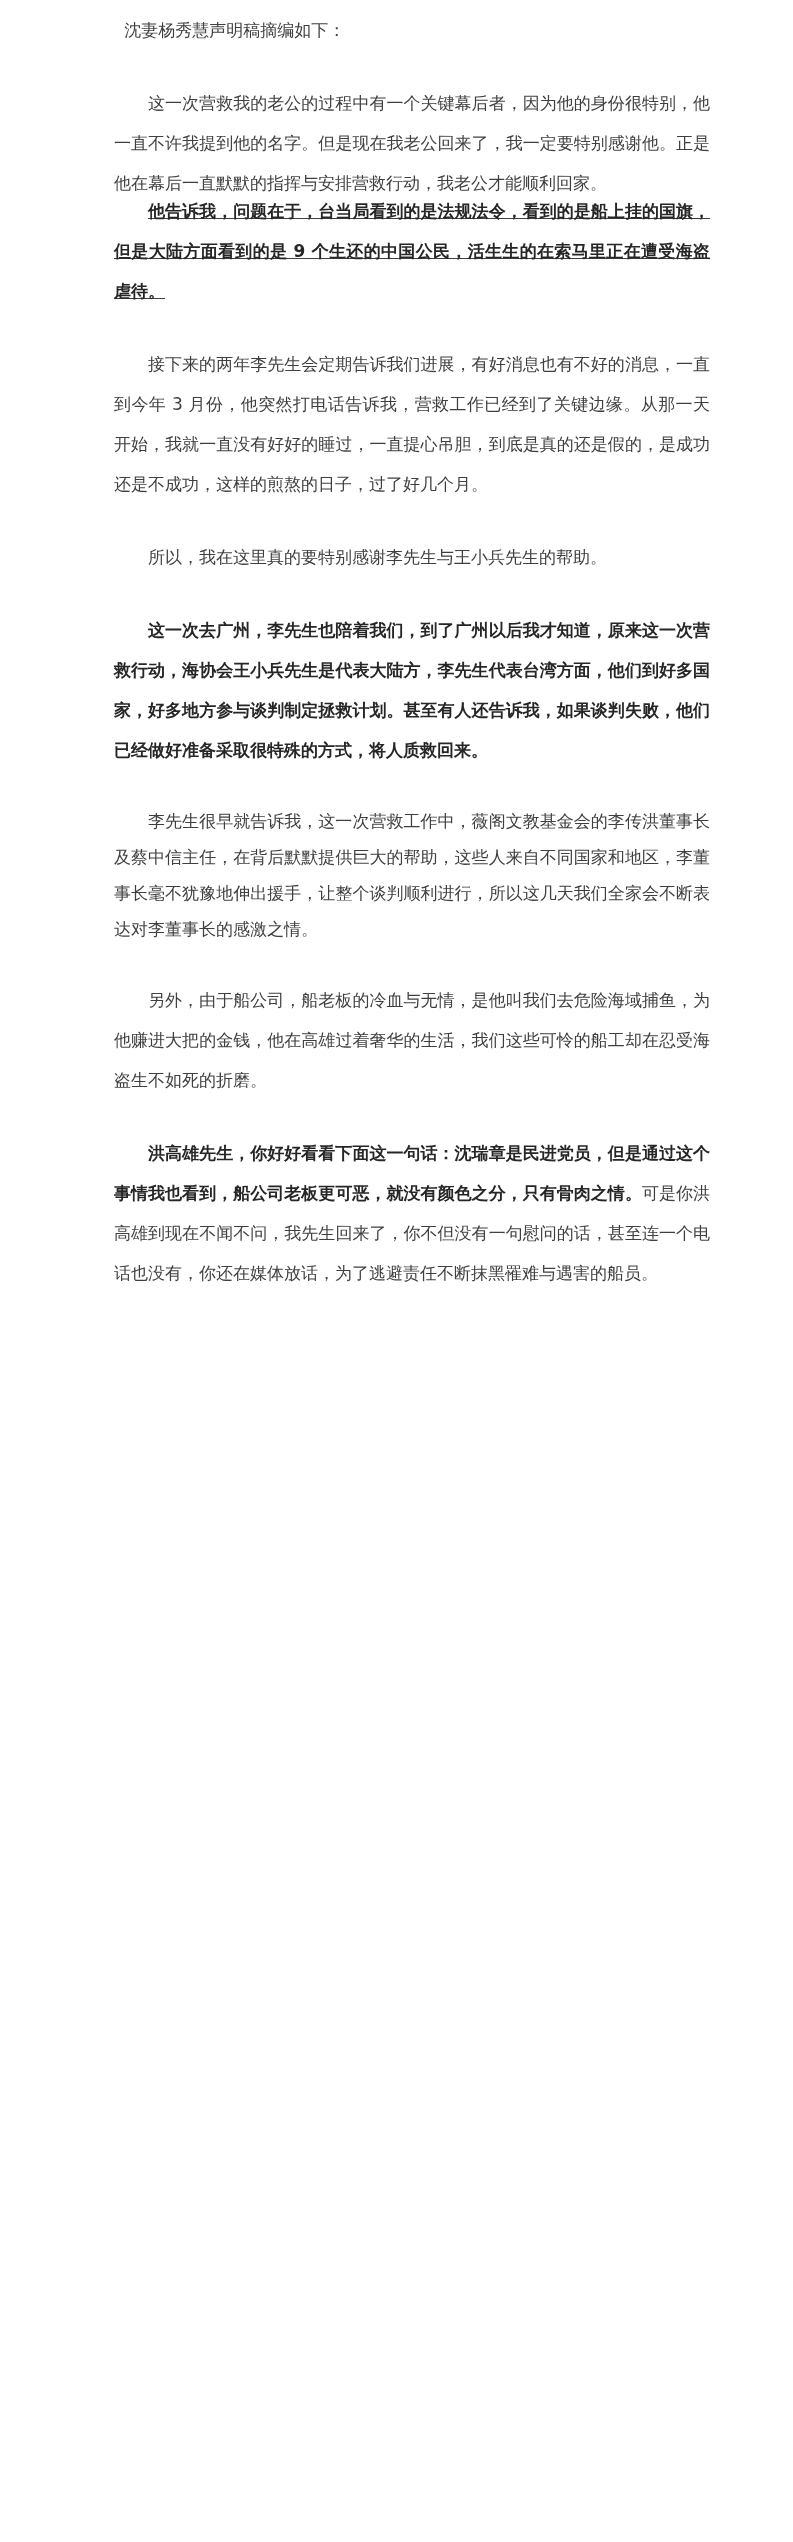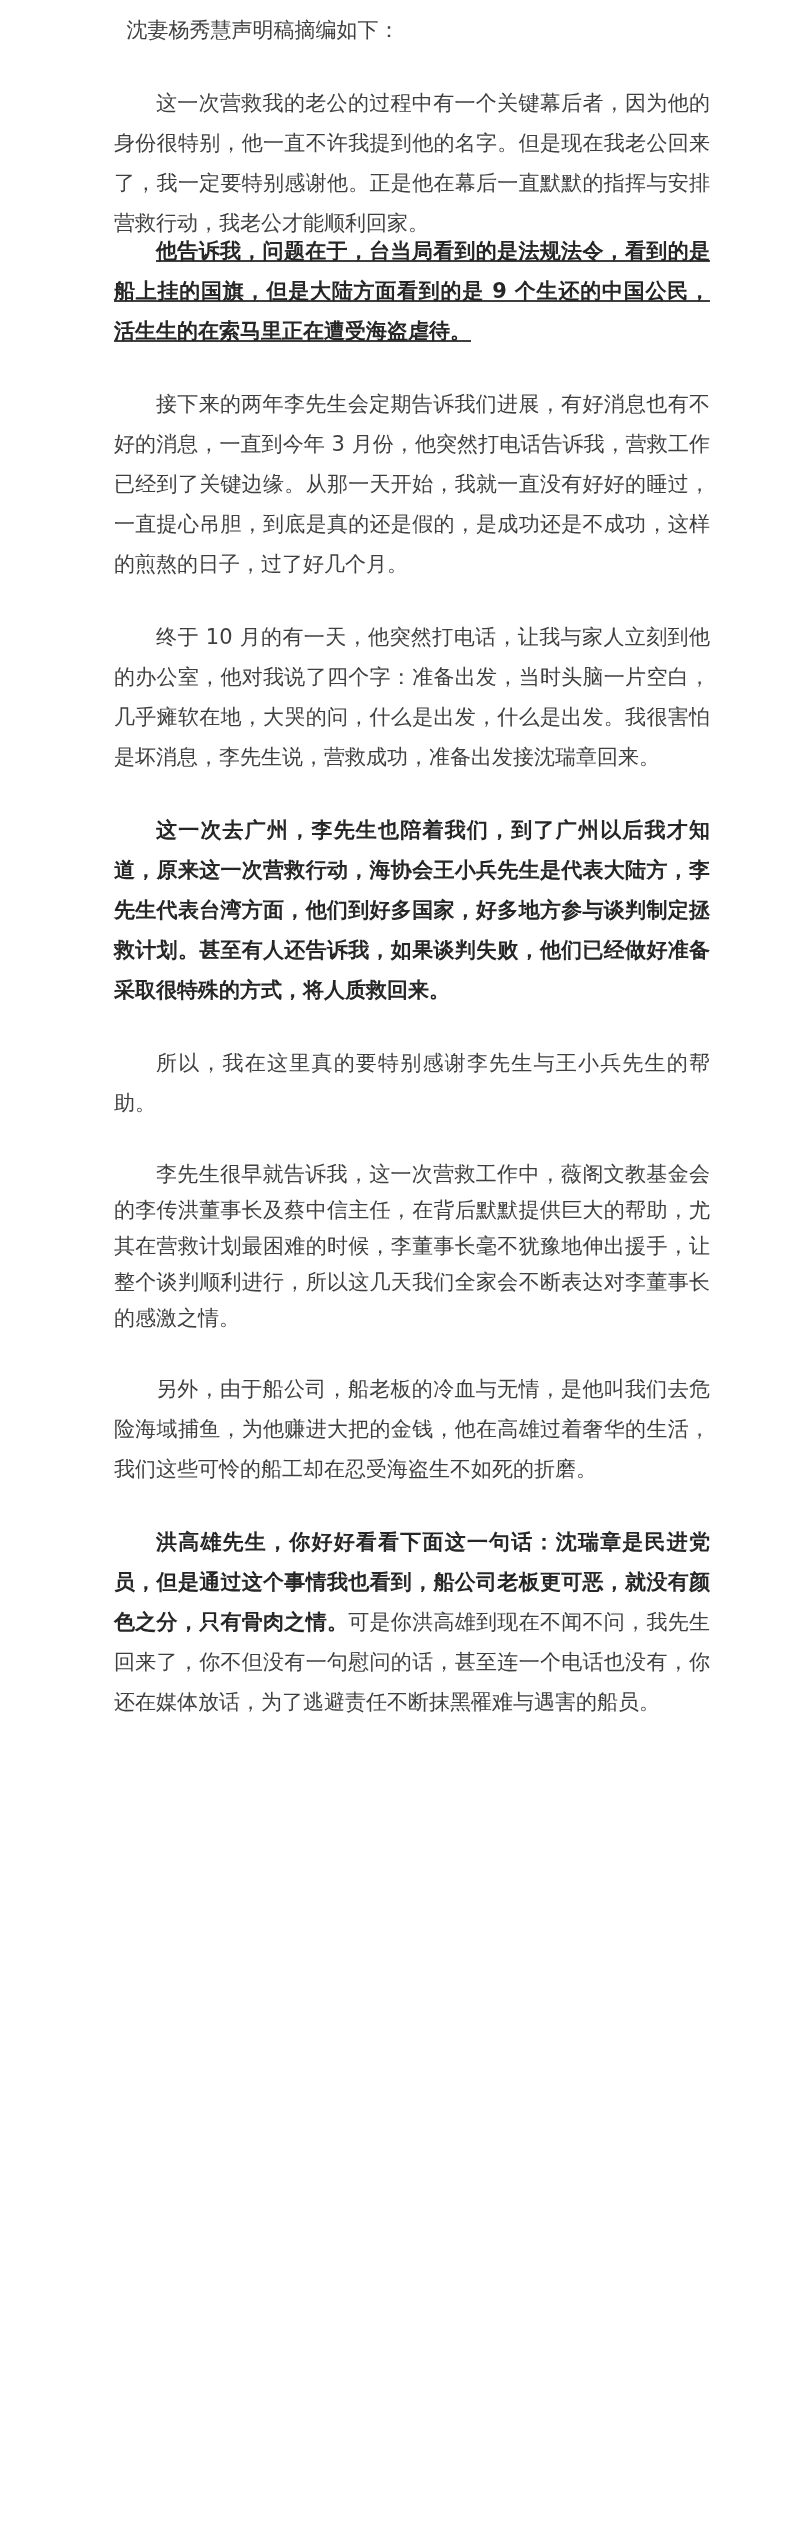--- a/index.html
+++ b/index.html
@@ -11,21 +11,21 @@
     width: 793px;
     min-height: 2542px;
     overflow: hidden;
     font-family: "DejaVu Sans", sans-serif;
   }
   .doc {
     padding: 10px 83px 0 114px;
   }
   .doc p {
     margin: 0 0 33px 0;
-    font-size: 21px;
+    font-size: 17px;
     line-height: 40px;
     color: #3f3f3f;
     text-align: justify;
     text-indent: 2em;
     letter-spacing: 0;
     word-break: break-all;
   }
   .doc p.title {
     text-indent: 0.6em;
   }
@@ -43,20 +43,19 @@
 </style>
 </head>
 <body>
 
 <div class="doc">
   <p class="title">沈妻杨秀慧声明稿摘编如下：</p>
   <div id="paragraphs">
       <p><span>这一次营救我的老公的过程中有一个关键幕后者，因为他的身份很特别，他一直不许我提到他的名字。但是现在我老公回来了，我一定要特别感谢他。正是他在幕后一直默默的指挥与安排营救行动，我老公才能顺利回家。</span></p>
       <p class="tight"><span class="b">他告诉我，问题在于，台当局看到的是法规法令，看到的是船上挂的国旗，但是大陆方面看到的是 9 个生还的中国公民，活生生的在索马里正在遭受海盗虐待。</span></p>
       <p><span>接下来的两年李先生会定期告诉我们进展，有好消息也有不好的消息，一直到今年 3 月份，他突然打电话告诉我，营救工作已经到了关键边缘。从那一天开始，我就一直没有好好的睡过，一直提心吊胆，到底是真的还是假的，是成功还是不成功，这样的煎熬的日子，过了好几个月。</span></p>
-      <p><span>终于 10 月的有一天，他突然打电话，让我与家人立刻到他的办公室，他对我说了四个字：准备出发，当时头脑一片空白，几乎瘫软在地，大哭的问，什么是出发，什么是出发。我很害怕是坏消息，李先生说，营救成功，准备出发接沈瑞章回来。</span></p>
+      <p><span>所以，我在这里真的要特别感谢李先生与王小兵先生的帮助。</span></p>
       <p><span class="b">这一次去广州，李先生也陪着我们，到了广州以后我才知道，原来这一次营救行动，海协会王小兵先生是代表大陆方，李先生代表台湾方面，他们到好多国家，好多地方参与谈判制定拯救计划。甚至有人还告诉我，如果谈判失败，他们已经做好准备采取很特殊的方式，将人质救回来。</span></p>
-      <p><span>所以，我在这里真的要特别感谢李先生与王小兵先生的帮助。</span></p>
-      <p class="compact"><span>李先生很早就告诉我，这一次营救工作中，薇阁文教基金会的李传洪董事长及蔡中信主任，在背后默默提供巨大的帮助，尤其在营救计划最困难的时候，李董事长毫不犹豫地伸出援手，让整个谈判顺利进行，所以这几天我们全家会不断表达对李董事长的感激之情。</span></p>
+      <p class="compact"><span>李先生很早就告诉我，这一次营救工作中，薇阁文教基金会的李传洪董事长及蔡中信主任，在背后默默提供巨大的帮助，这些人来自不同国家和地区，李董事长毫不犹豫地伸出援手，让整个谈判顺利进行，所以这几天我们全家会不断表达对李董事长的感激之情。</span></p>
       <p><span>另外，由于船公司，船老板的冷血与无情，是他叫我们去危险海域捕鱼，为他赚进大把的金钱，他在高雄过着奢华的生活，我们这些可怜的船工却在忍受海盗生不如死的折磨。</span></p>
       <p><span class="b">洪高雄先生，你好好看看下面这一句话：沈瑞章是民进党员，但是通过这个事情我也看到，船公司老板更可恶，就没有颜色之分，只有骨肉之情。</span><span>可是你洪高雄到现在不闻不问，我先生回来了，你不但没有一句慰问的话，甚至连一个电话也没有，你还在媒体放话，为了逃避责任不断抹黑罹难与遇害的船员。</span></p>
     </div>
 </div>
 
 </body></html>

